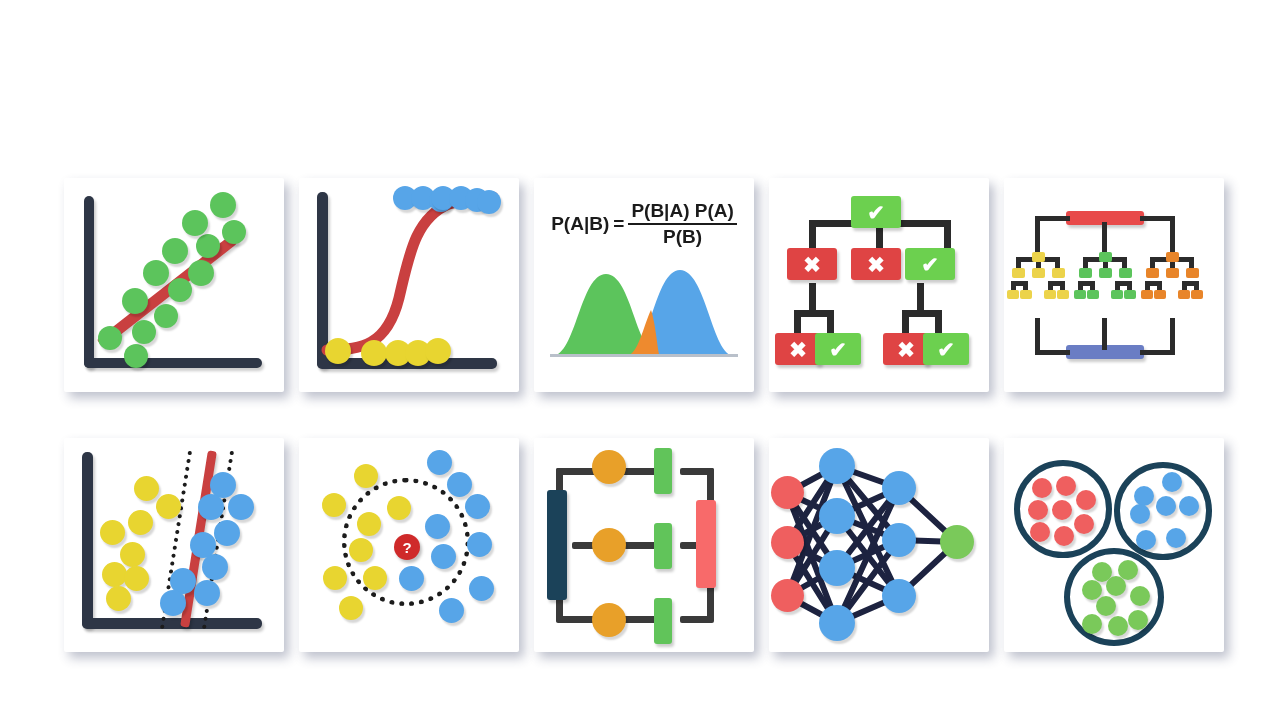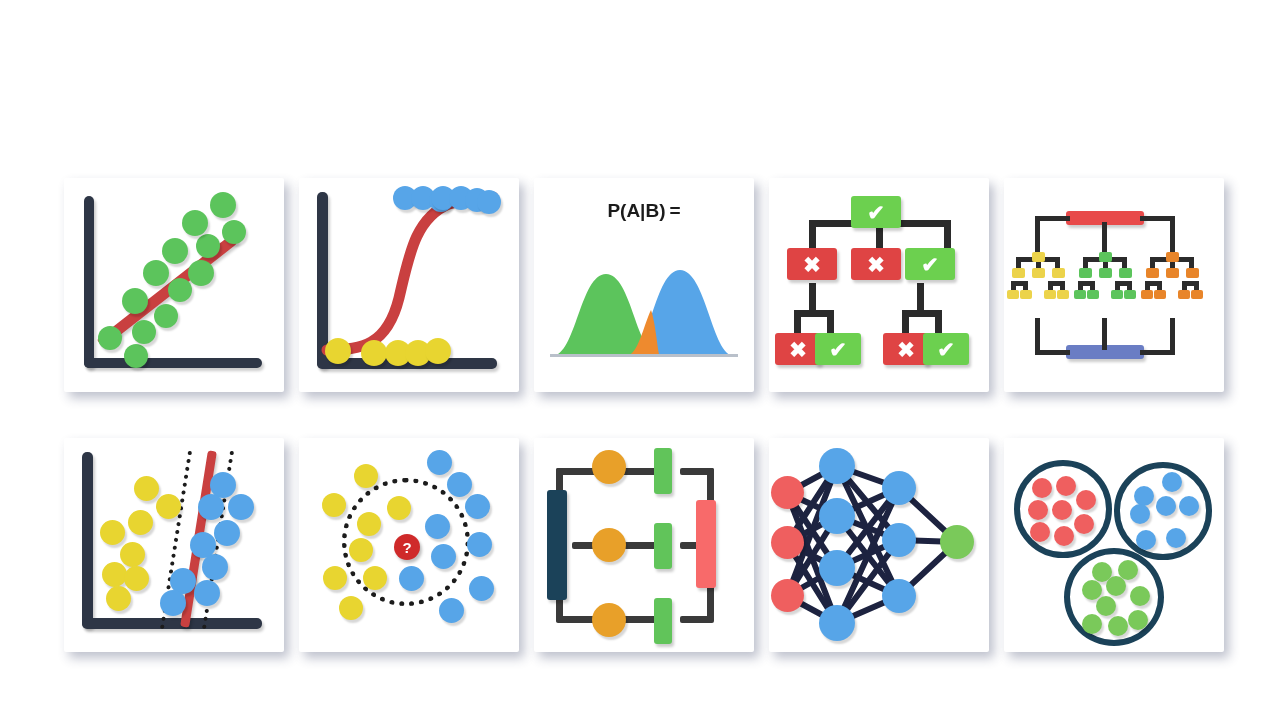--- a/index.html
+++ b/index.html
@@ -224,20 +224,24 @@
         <div class="dot c-yellow" style="left:126px;top:160px;width:26px;height:26px;"></div>
       </div>
     </div>
 
     <div class="card">
       <div class="card-inner">
         <div class="formula">
           <span class="frac-wrap">
             <span>P(A|B)</span>
             <span>=</span>
+            <span class="frac">
+              <span class="frac-num">P(B|A) P(A)</span>
+              <span class="frac-den">P(B)</span>
+            </span>
           </span>
         </div>
         <svg class="bayes-svg" width="220" height="120">
           <path d="M 18 104 C 42 104, 46 22, 72 22 C 98 22, 102 104, 126 104 Z" fill="#5cc45c"></path>
           <path d="M 92 104 C 116 104, 120 18, 146 18 C 172 18, 178 104, 200 104 Z" fill="#57a5e8"></path>
           <path d="M 92 104 C 104 104, 110 72, 117 58 C 122 72, 124 104, 126 104 Z" fill="#ee8a2e"></path>
           <rect x="16" y="102" width="188" height="3" fill="#b9c0ca"></rect>
         </svg>
       </div>
     </div>

